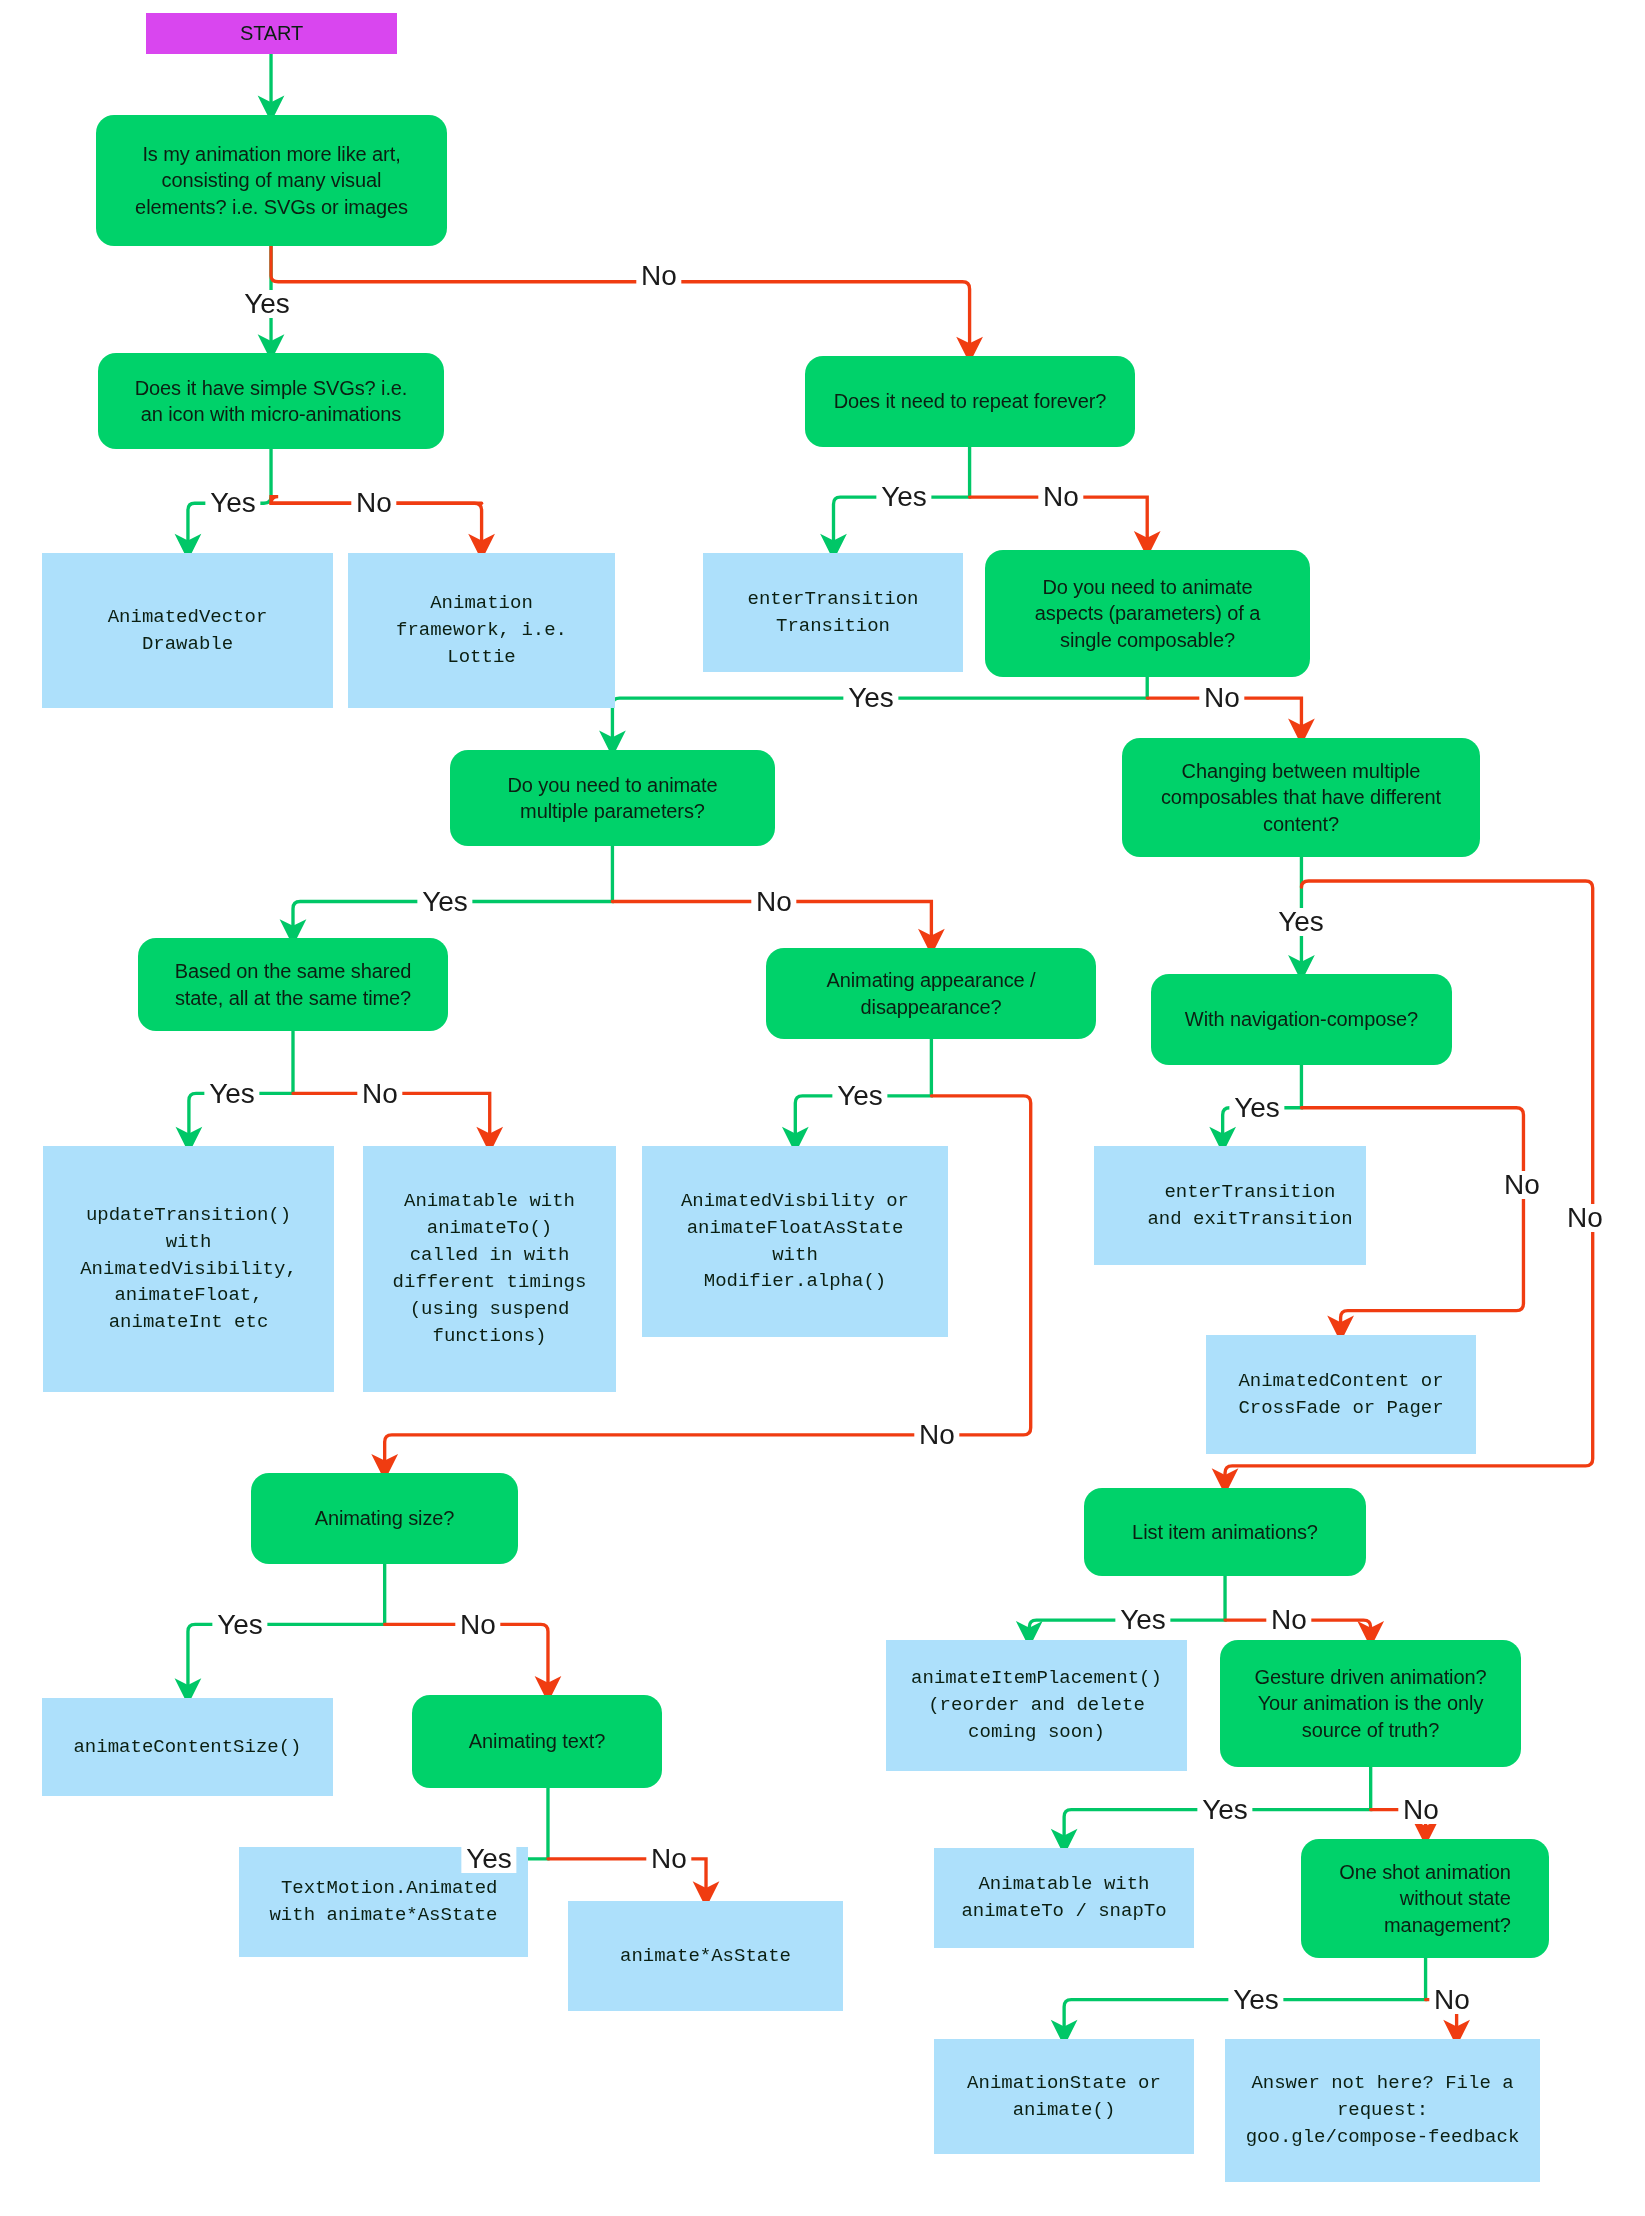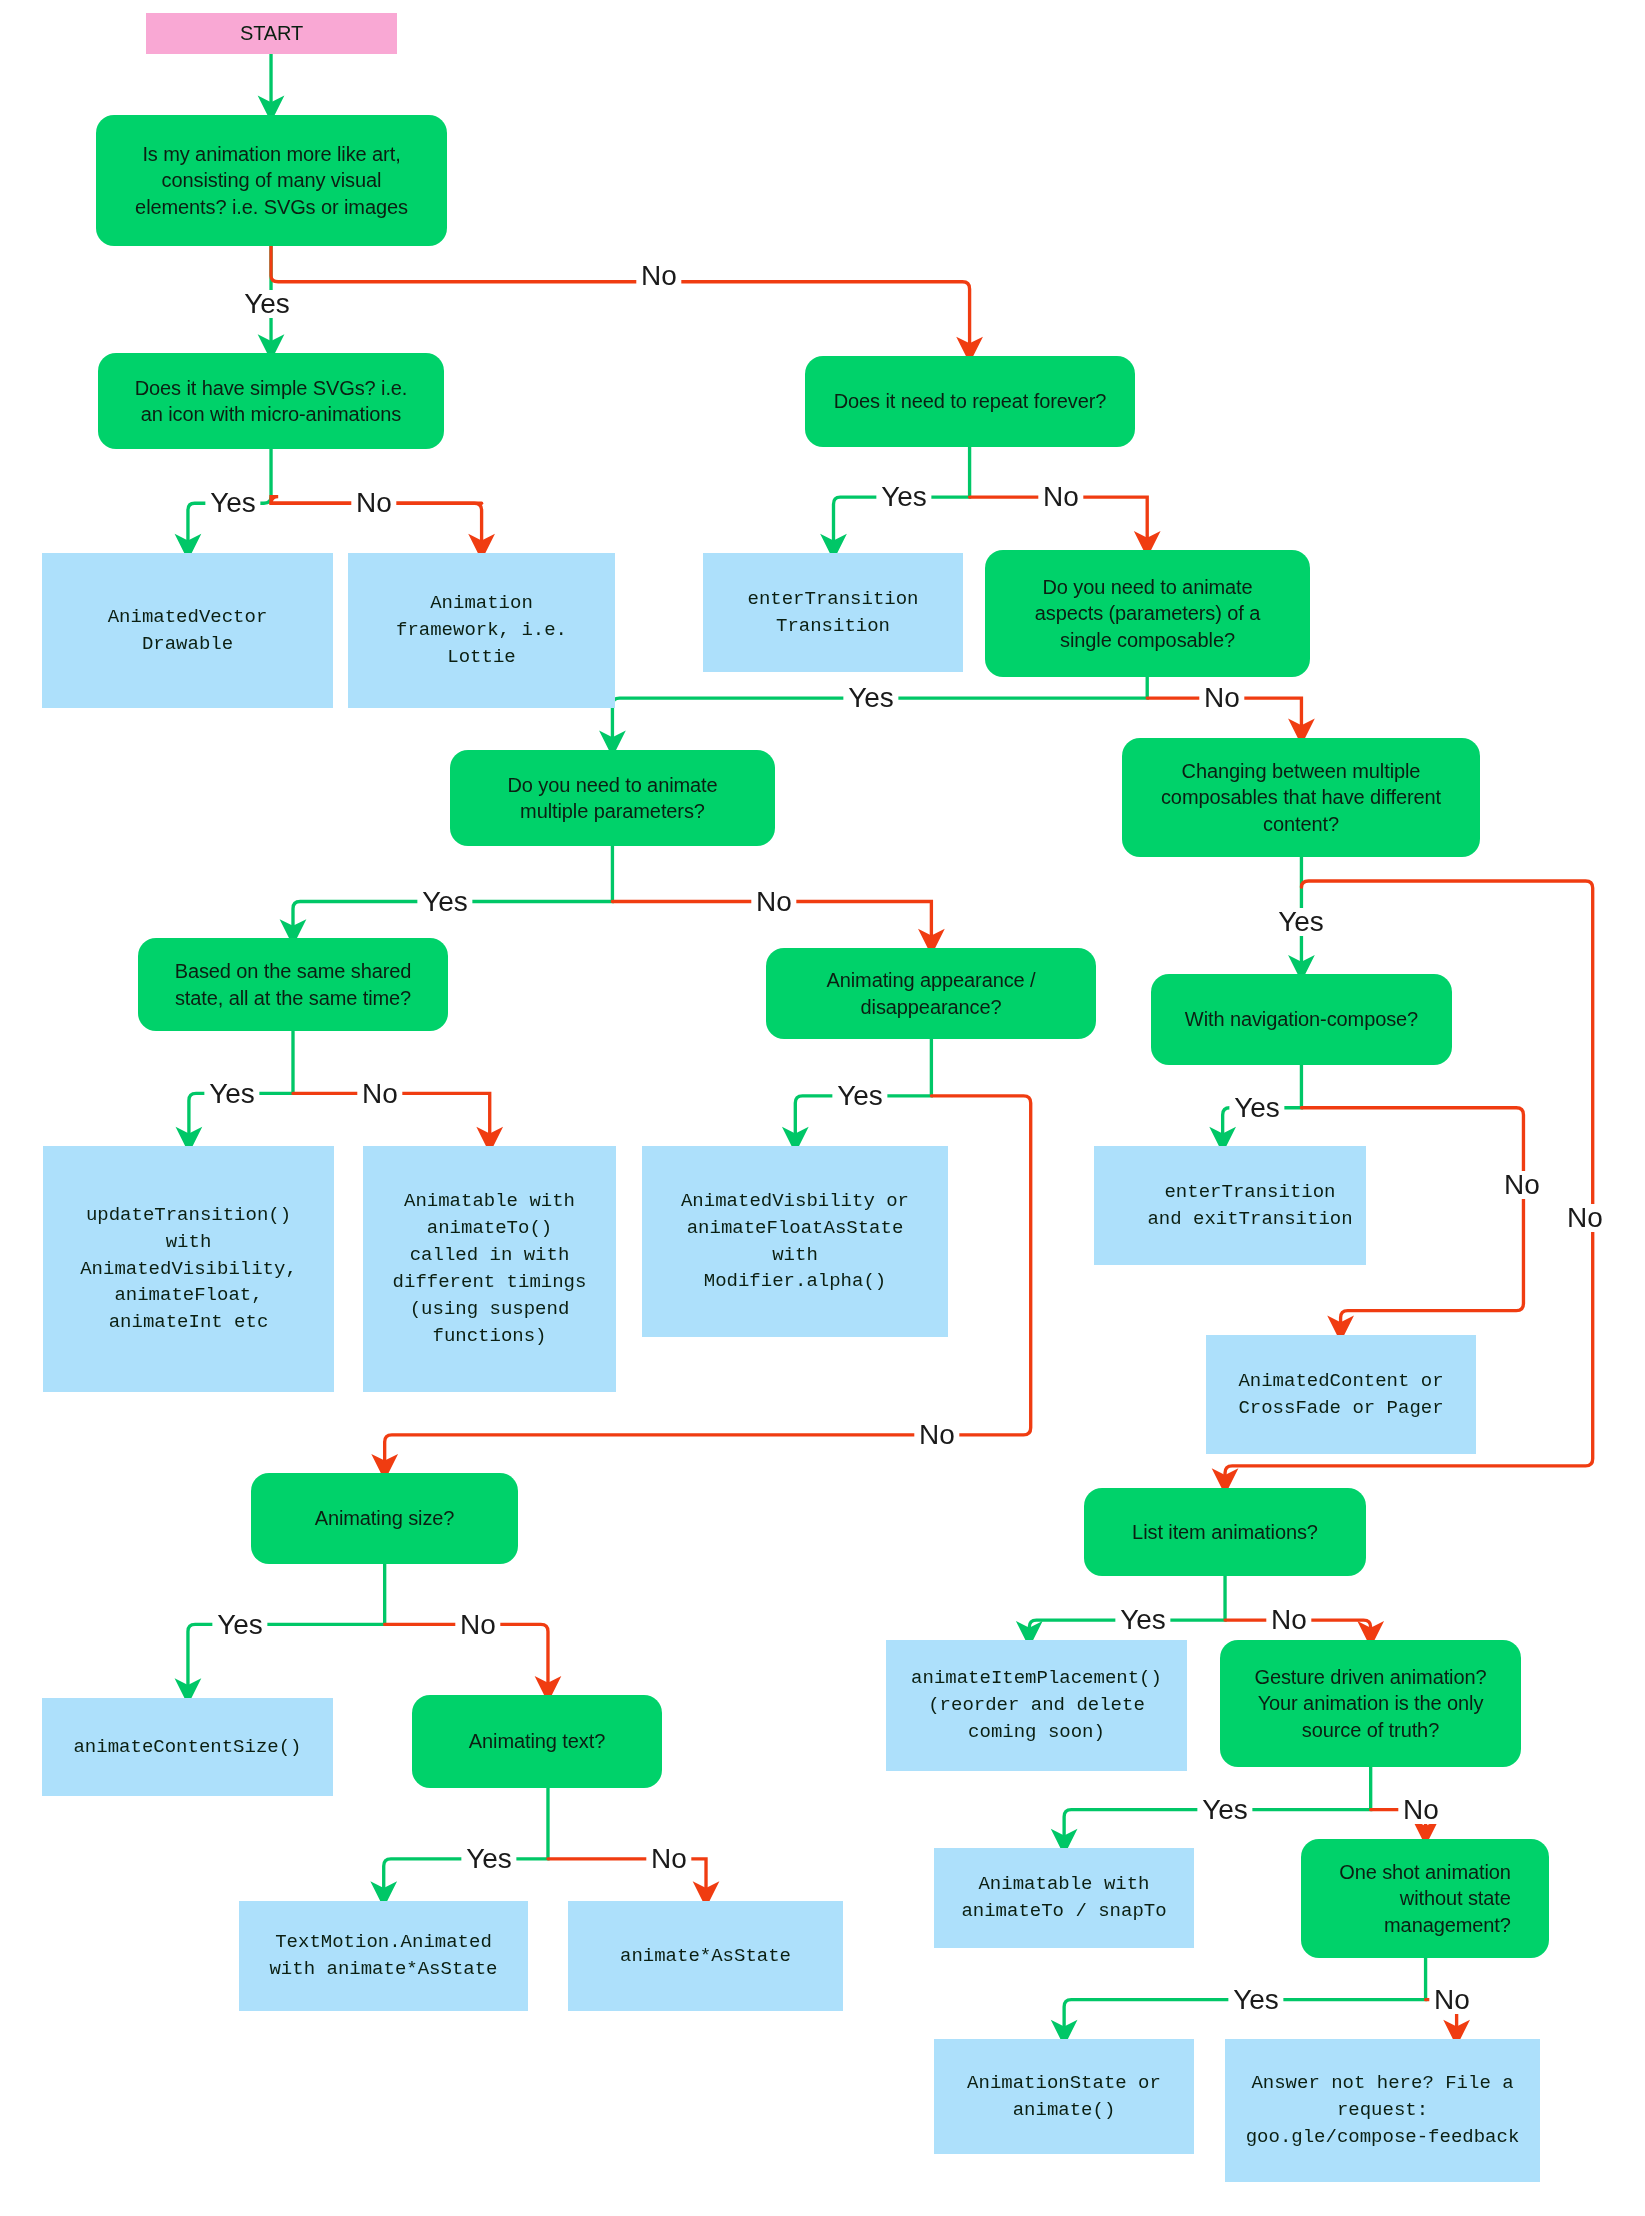--- a/index.html
+++ b/index.html
@@ -31,21 +31,21 @@
     align-items: center;
     justify-content: center;
     text-align: center;
     color: #0b1f12;
   }
   .node.decision {
     background: #00d26a;
     border-radius: 18px;
   }
   .node.terminal {
-    background: #f9a8d4;
+    background: #d946ef;
     border-radius: 0px;
   }
   .node.result {
     background: #ade0fb;
     border-radius: 0px;
   }
   .node .txt {
     display: block;
     white-space: pre-line;
     padding: 0 7.6px;
@@ -257,21 +257,21 @@
       </div>
       <div class="node result" style="left: 934px; top: 1848px; width: 260px; height: 100px;">
         <span class="txt">Animatable with
 animateTo / snapTo</span>
       </div>
       <div class="node decision" style="left: 1301px; top: 1839px; width: 248px; height: 119px; text-align: right;">
         <span class="txt">One shot animation
 without state
 management?</span>
       </div>
-      <div class="node result" style="left: 239px; top: 1901px; width: 289px; height: 110px;">
+      <div class="node result" style="left: 239px; top: 1847px; width: 289px; height: 110px; text-align: right;">
         <span class="txt">TextMotion.Animated
 with animate*AsState</span>
       </div>
       <div class="node result" style="left: 568px; top: 1901px; width: 275px; height: 110px;">
         <span class="txt">animate*AsState</span>
       </div>
       <div class="node result" style="left: 934px; top: 2039px; width: 260px; height: 115px;">
         <span class="txt">AnimationState or
 animate()</span>
       </div>

